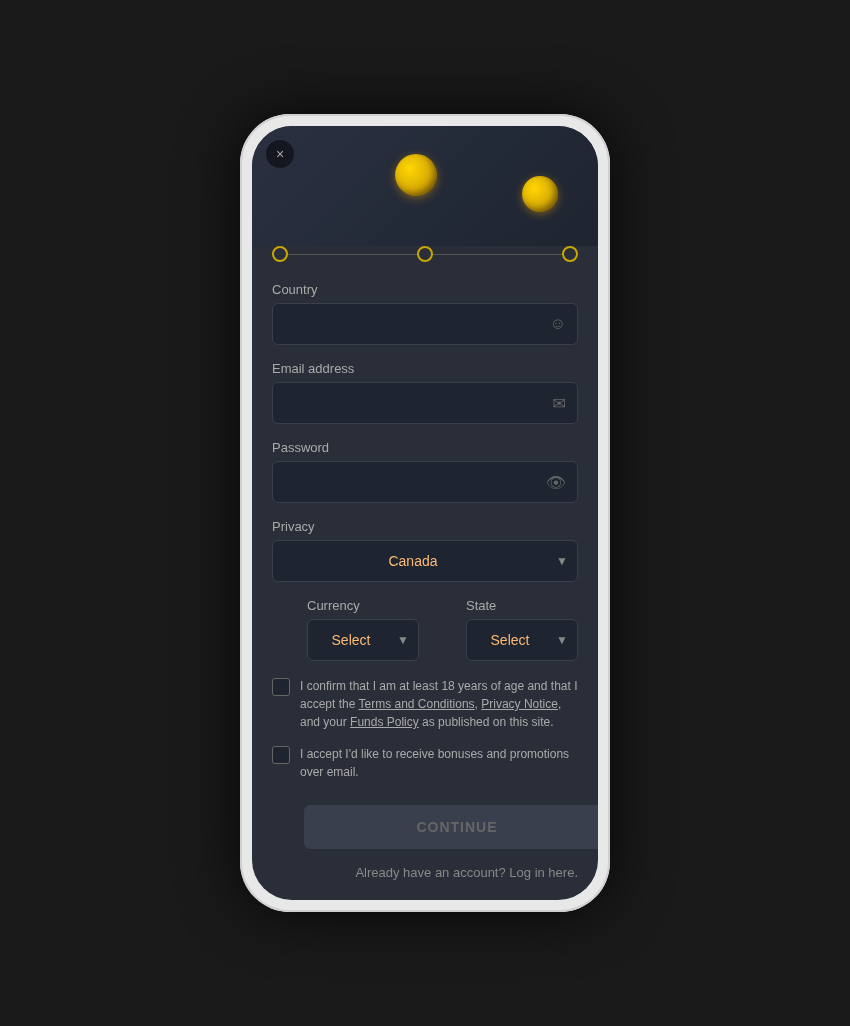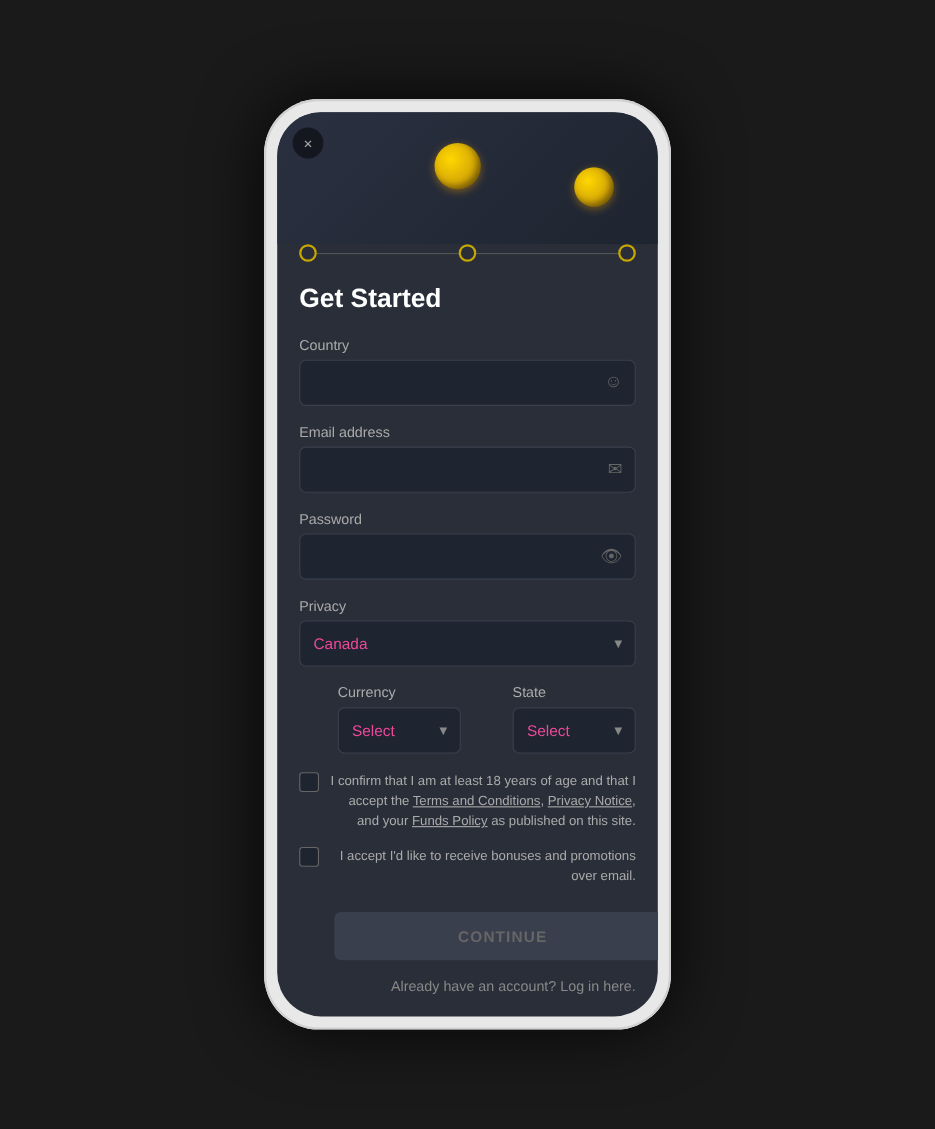--- a/index.html
+++ b/index.html
@@ -139,25 +139,26 @@
     }
     .select-wrapper {
       position: relative;
     }
     .form-select {
       width: 100%;
       background: #1e2530;
       border: 1px solid #3a3f4e;
       border-radius: 6px;
       padding: 12px 36px 12px 12px;
-      color: #ec4899;
+      color: #fdba74;
       font-size: 14px;
       outline: none;
       appearance: none;
       cursor: pointer;
+      text-align: center;
     }
     .select-arrow {
       position: absolute;
       right: 10px;
       top: 50%;
       transform: translateY(-50%);
       color: #888;
       pointer-events: none;
       font-size: 12px;
     }
@@ -178,21 +179,20 @@
       appearance: none;
     }
     .checkbox-input:checked {
       background: #c8a800;
       border-color: #c8a800;
     }
     .checkbox-label {
       font-size: 12px;
       color: #aaaaaa;
       line-height: 1.5;
-      text-align: right;
     }
     .checkbox-label a {
       color: #aaaaaa;
       text-decoration: underline;
     }
     .continue-btn {
       width: 100%;
       padding: 14px;
       background: #3a3f4e;
       border: none;
@@ -235,21 +235,20 @@
       
       <div class="stepper">
         <div class="step-circle active"></div>
         <div class="step-line"></div>
         <div class="step-circle"></div>
         <div class="step-line"></div>
         <div class="step-circle"></div>
       </div>
 
       
-      <h1 class="page-title">Get Started</h1>
 
       
       <div class="form-group">
         <label class="form-label">Country</label>
         <div class="input-wrapper">
           <input type="text" class="form-input" placeholder="" style="">
           <span class="input-icon">☺</span>
         </div>
       </div>
 

